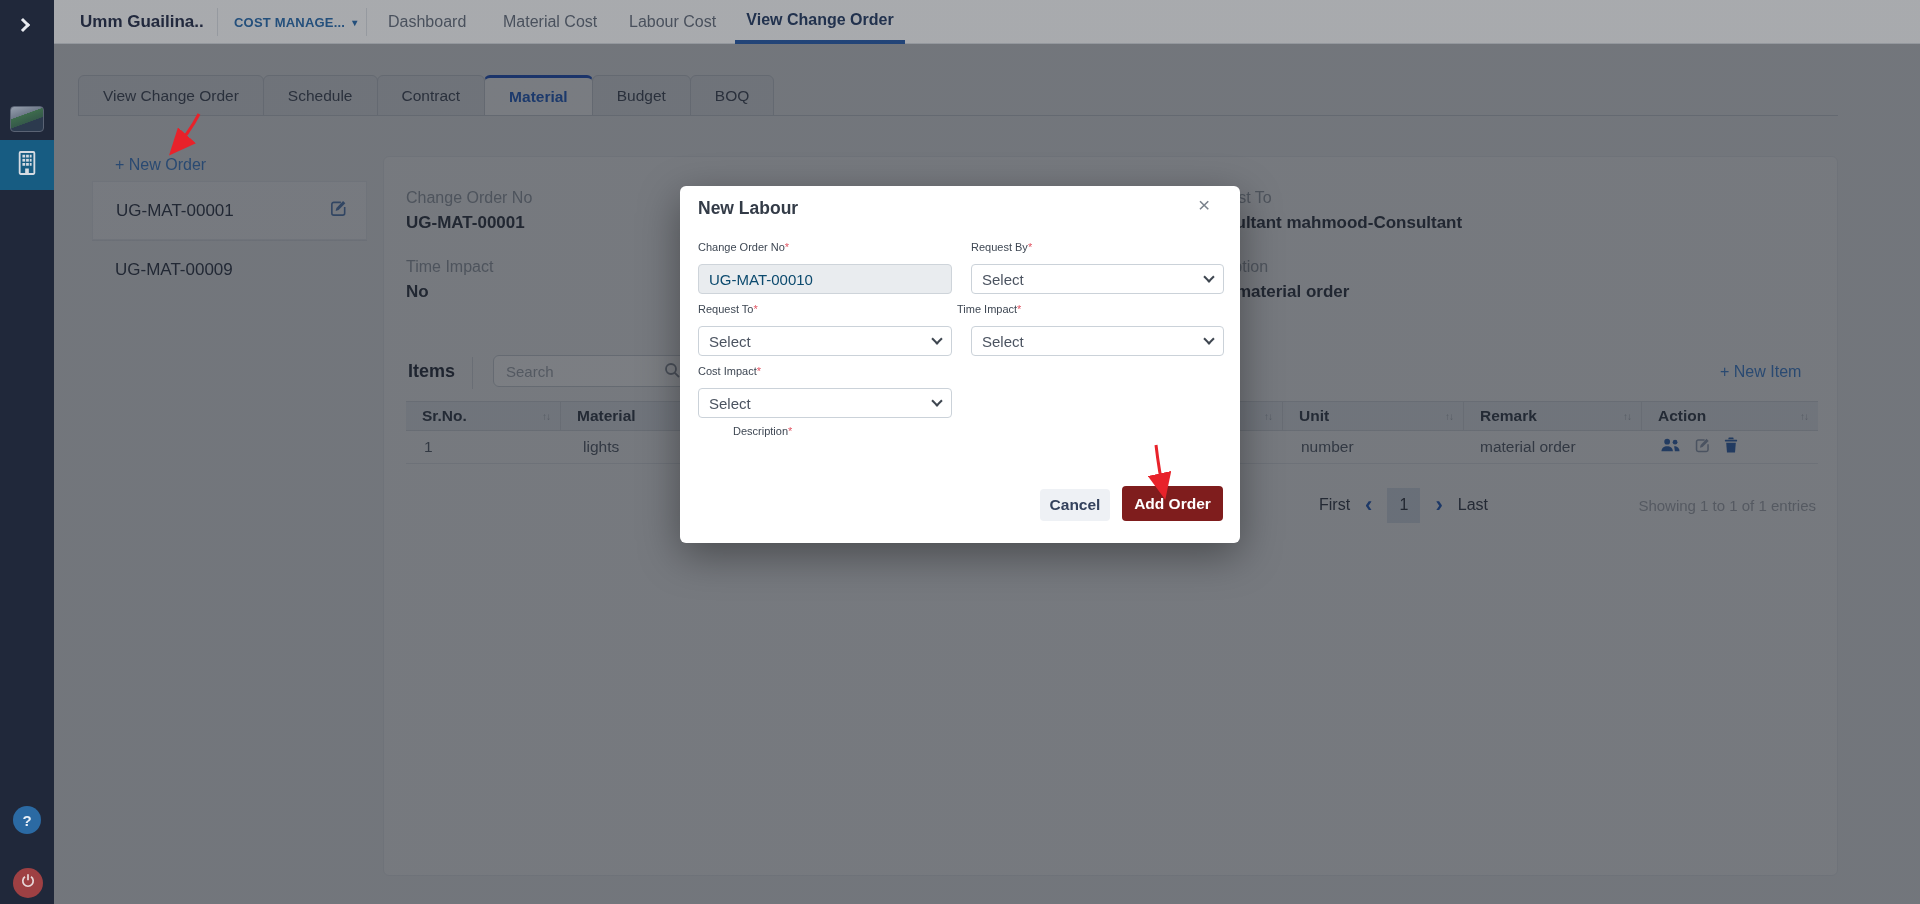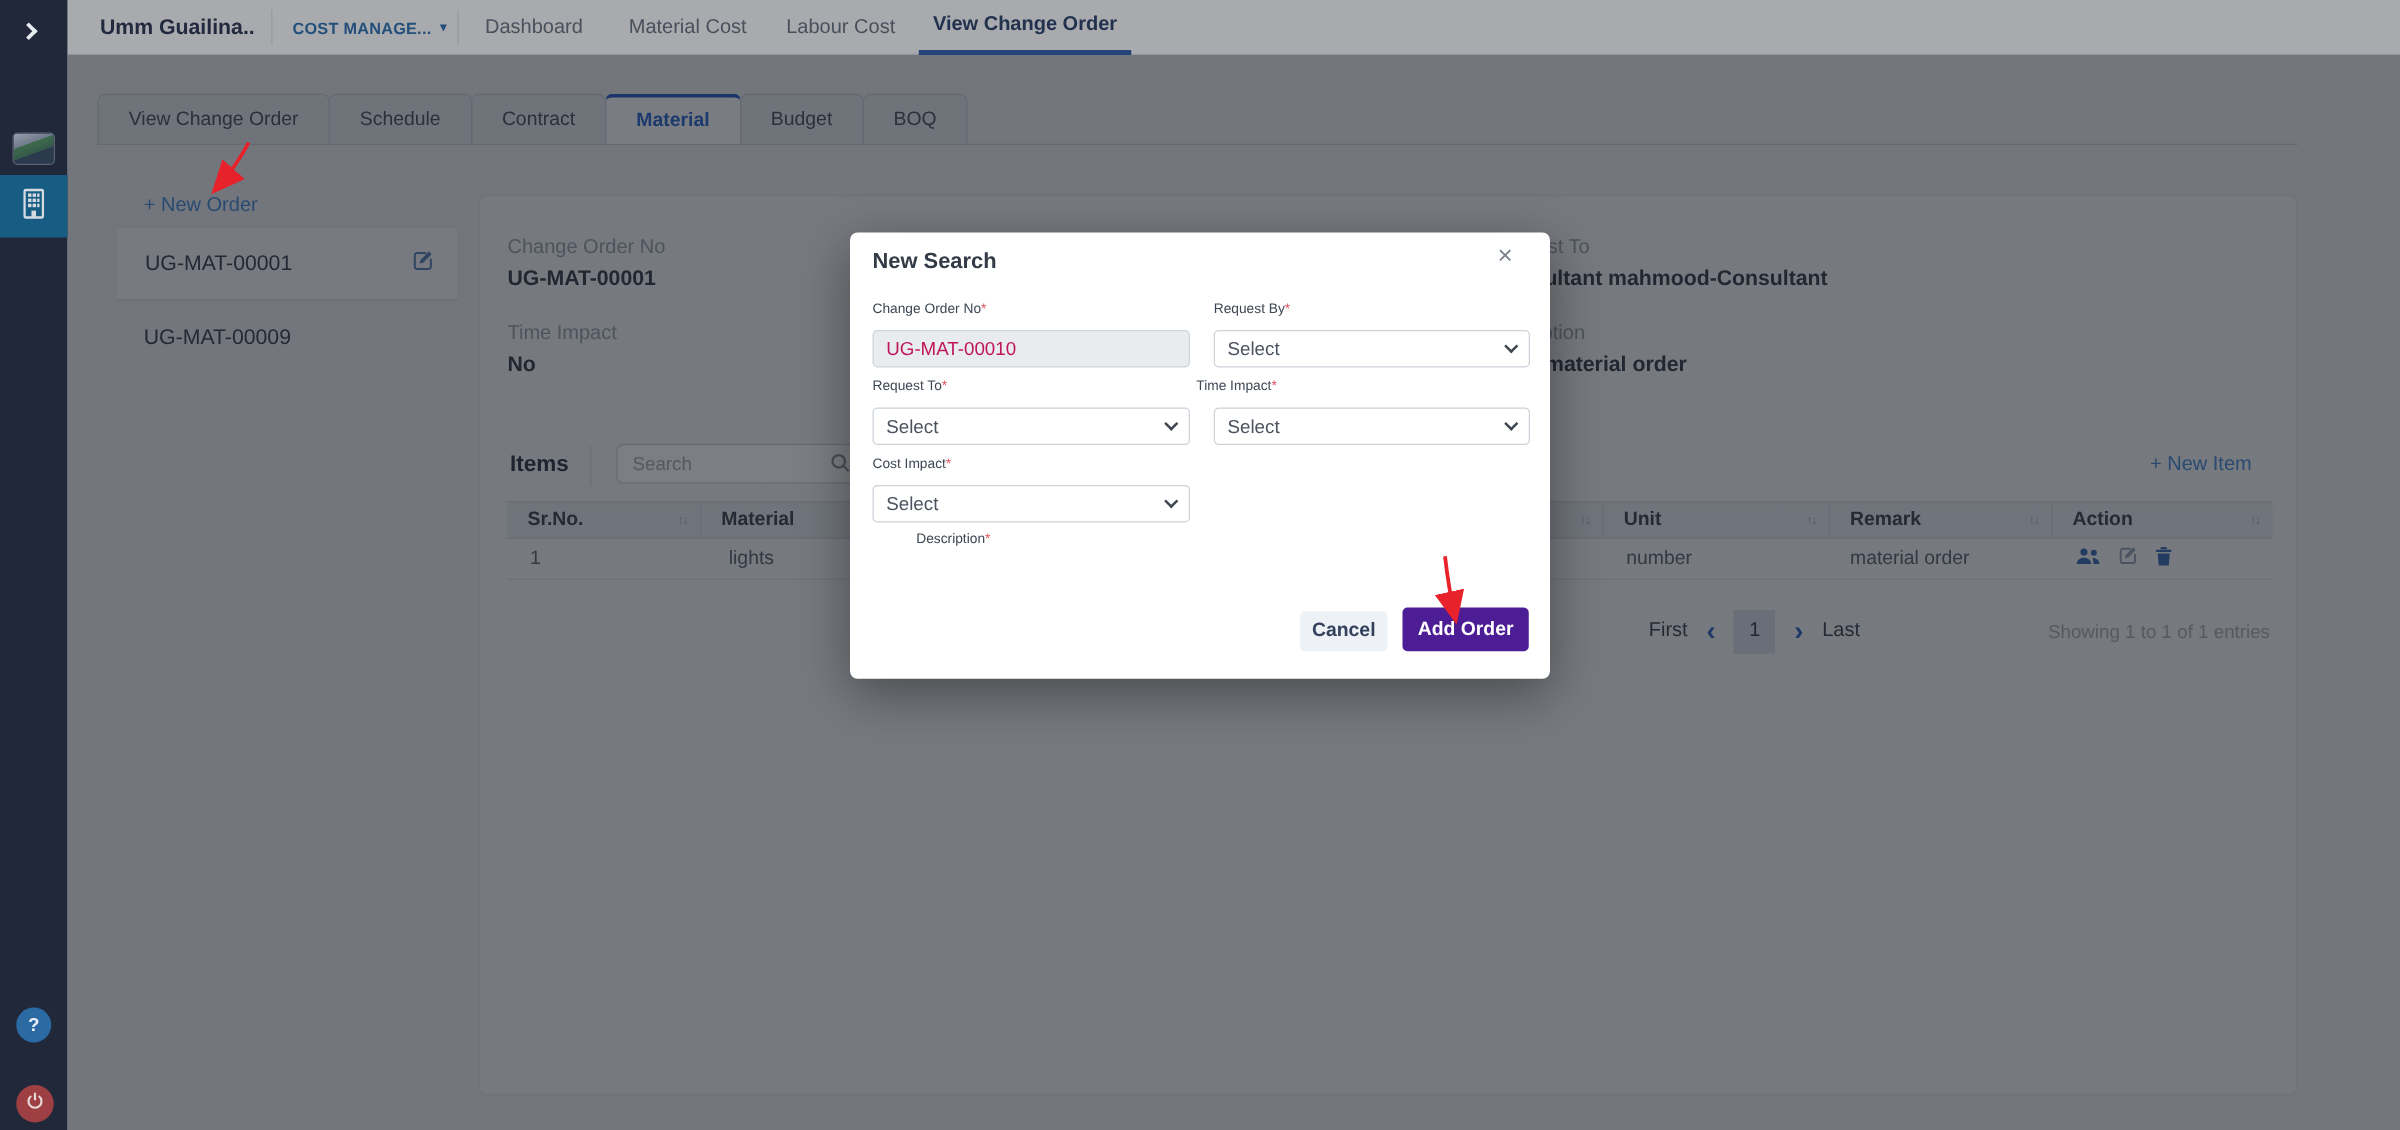--- a/index.html
+++ b/index.html
@@ -99,28 +99,28 @@
   #modal { left:680px; top:186px; width:560px; height:357px; background:#ffffff;
     border-radius:6px; box-shadow:0 12px 42px rgba(0,0,0,0.38); z-index:50; }
   .m-title { left:18px; top:12px; font-size:17.5px; font-weight:bold; color:#333b47; }
   .m-close { left:518px; top:8px; font-size:21px; color:#7a828c; line-height:1; }
   .m-label { font-size:11px; color:#3e4753; white-space:nowrap; }
   .m-label .req { color:#e25563; }
   .m-input, .m-select { height:30px; border:1px solid #cbd2d9; border-radius:4px;
     background:#fff; font-size:15px; color:#4b5360; padding:0 10px;
     font-family:"Liberation Sans",sans-serif; }
   .m-input::placeholder { color:#a3abb5; }
-  .m-input.disabled { background:#e9ecef; border-color:#ced4da; color:#be185d; }
+  .m-input.disabled { background:#e9ecef; border-color:#ced4da; color:#0c4a6e; }
   .m-select { display:flex; align-items:center; justify-content:space-between; }
   .chev { width:8px; height:8px; border-right:2px solid #3e4650; border-bottom:2px solid #3e4650;
     transform:rotate(45deg); margin-top:-4px; }
   .btn-cancel { left:360px; top:303px; width:70px; height:32px; background:#eef1f5;
     border-radius:4px; display:flex; align-items:center; justify-content:center;
     font-size:15.5px; font-weight:bold; color:#33415c; }
-  .btn-submit { left:442px; top:300px; width:101px; height:35px; background:#4c1d95;
+  .btn-submit { left:442px; top:300px; width:101px; height:35px; background:#7f1d1d;
     border-radius:4px; display:flex; align-items:center; justify-content:center;
     font-size:15.5px; font-weight:bold; color:#ffffff; }
 
   
   #annotations { left:0; top:0; z-index:60; pointer-events:none; }
 </style>
 </head>
 <body>
 
 <div id="app">
@@ -280,21 +280,21 @@
       <span class="pg-box">1</span>
       <span class="pg-chev">›</span>
       <span class="pg-txt">Last</span>
     </div>
     <span class="abs pg-summary">Showing 1 to 1 of 1 entries</span>
   </div>
 
   <div id="backdrop" class="abs"></div>
 
   <div id="modal" class="abs">
-    <span class="abs m-title">New Search</span>
+    <span class="abs m-title">New Labour</span>
     <span class="abs m-close">×</span>
 
     <span class="abs m-label" style="left:18px; top:55px;">
       <span>Change Order No</span><span class="req">*</span>
     </span>
     <input class="abs m-input disabled" style="left: 18px; top: 78px; width: 254px;" readonly="" value="UG-MAT-00010">
 
     <span class="abs m-label" style="left:291px; top:55px;">
       <span>Request By</span><span class="req">*</span>
     </span>

